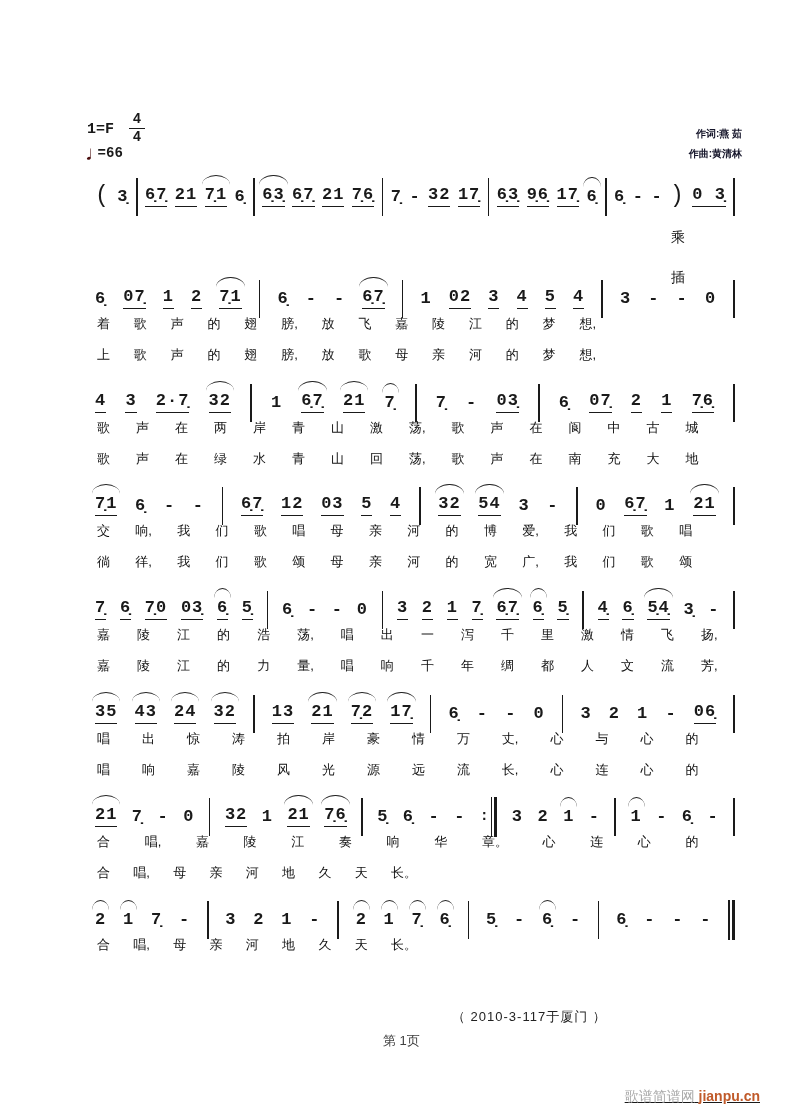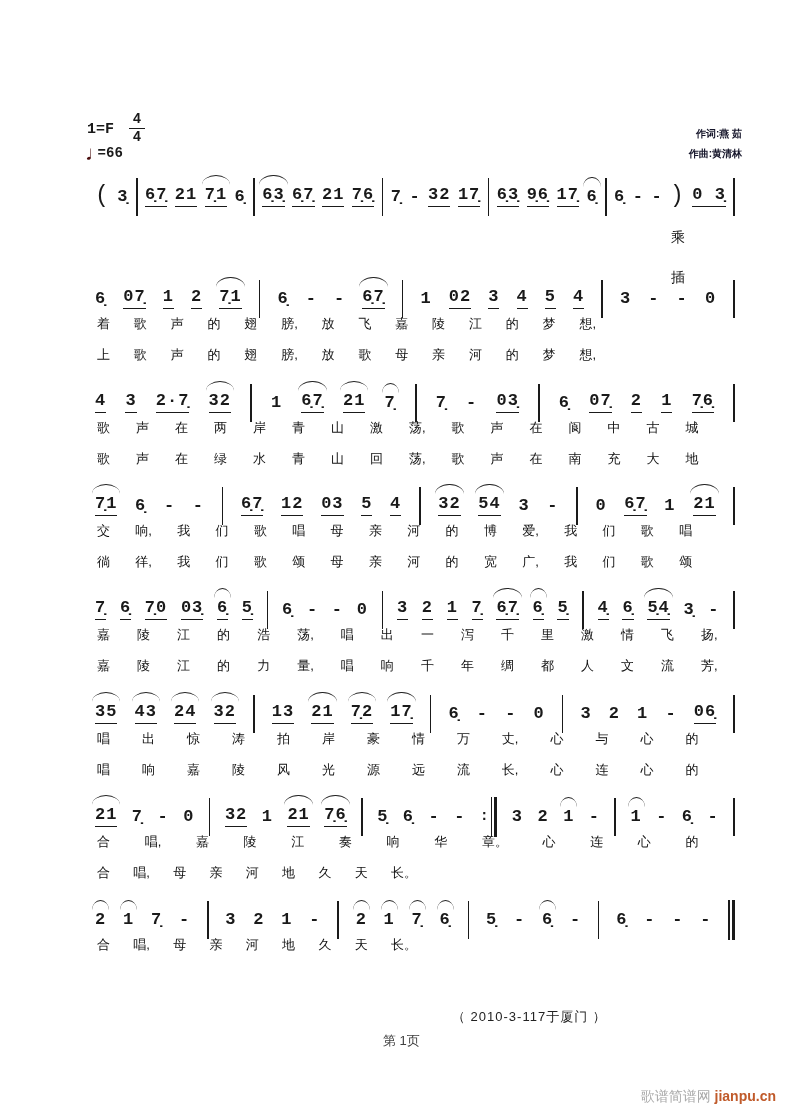--- a/index.html
+++ b/index.html
@@ -35,21 +35,21 @@
   .rbar i.thick{width:3px;}
   .lyr{position:absolute;left:2px;display:flex;justify-content:space-between;width:100%;}
   .lyr1{top:30px;}
   .lyr2{top:61px;}
   .syl{font-size:13px;color:#111;white-space:nowrap;}
   .tail{position:absolute;left:90%;font-size:14px;color:#111;}
   .tail1{top:46px;} .tail2{top:86px;}
   
   .datenote{position:absolute;left:452px;top:1008px;font-size:13px;color:#222;letter-spacing:1px;}
   .pagenum{position:absolute;left:383px;top:1032px;font-size:13px;color:#404040;}
-  .watermark{position:absolute;right:14px;top:1088px;font-size:14px;}
+  .watermark{position:absolute;right:30px;top:1088px;font-size:14px;text-decoration:underline;}
   .wm-cn{color:var(--wm-gray,#aaaaaa);}
   .wm-en{color:var(--wm-orange,#c05a2a);font-weight:bold;}
 </style>
 </head>
 <body>
 
 <div id="page">
 
   <div class="keysig">1=F</div>
   <div class="meter">

